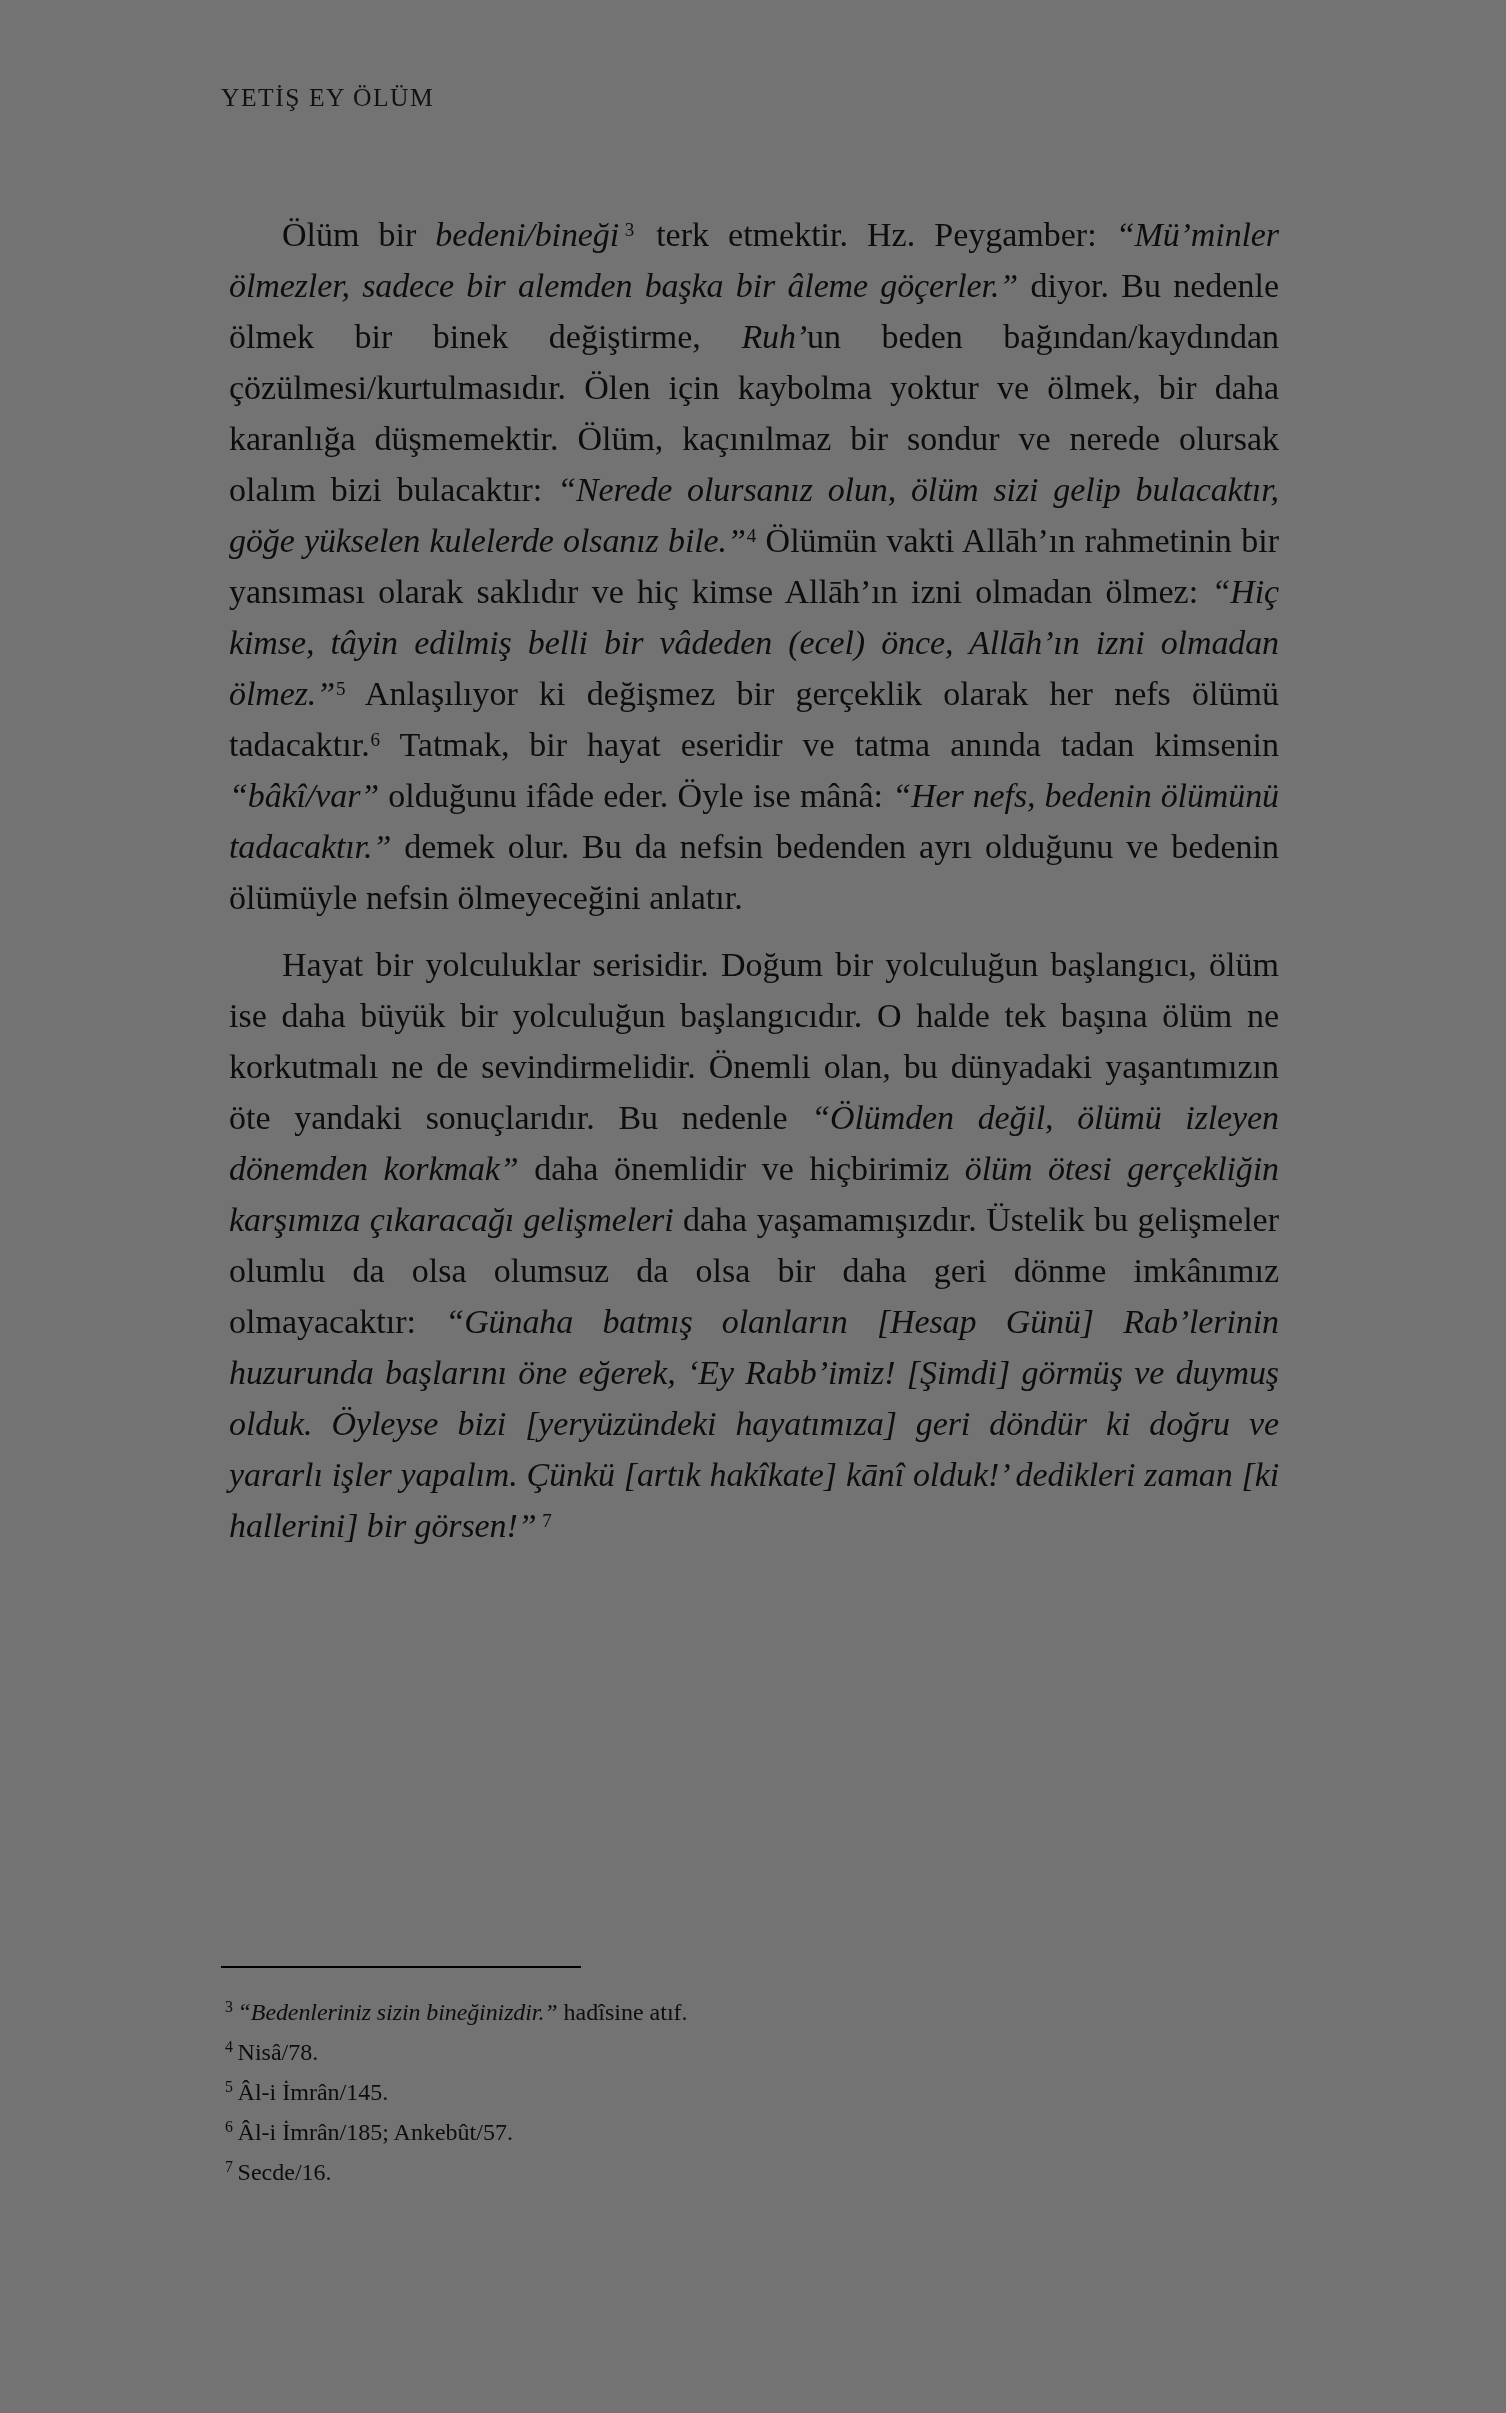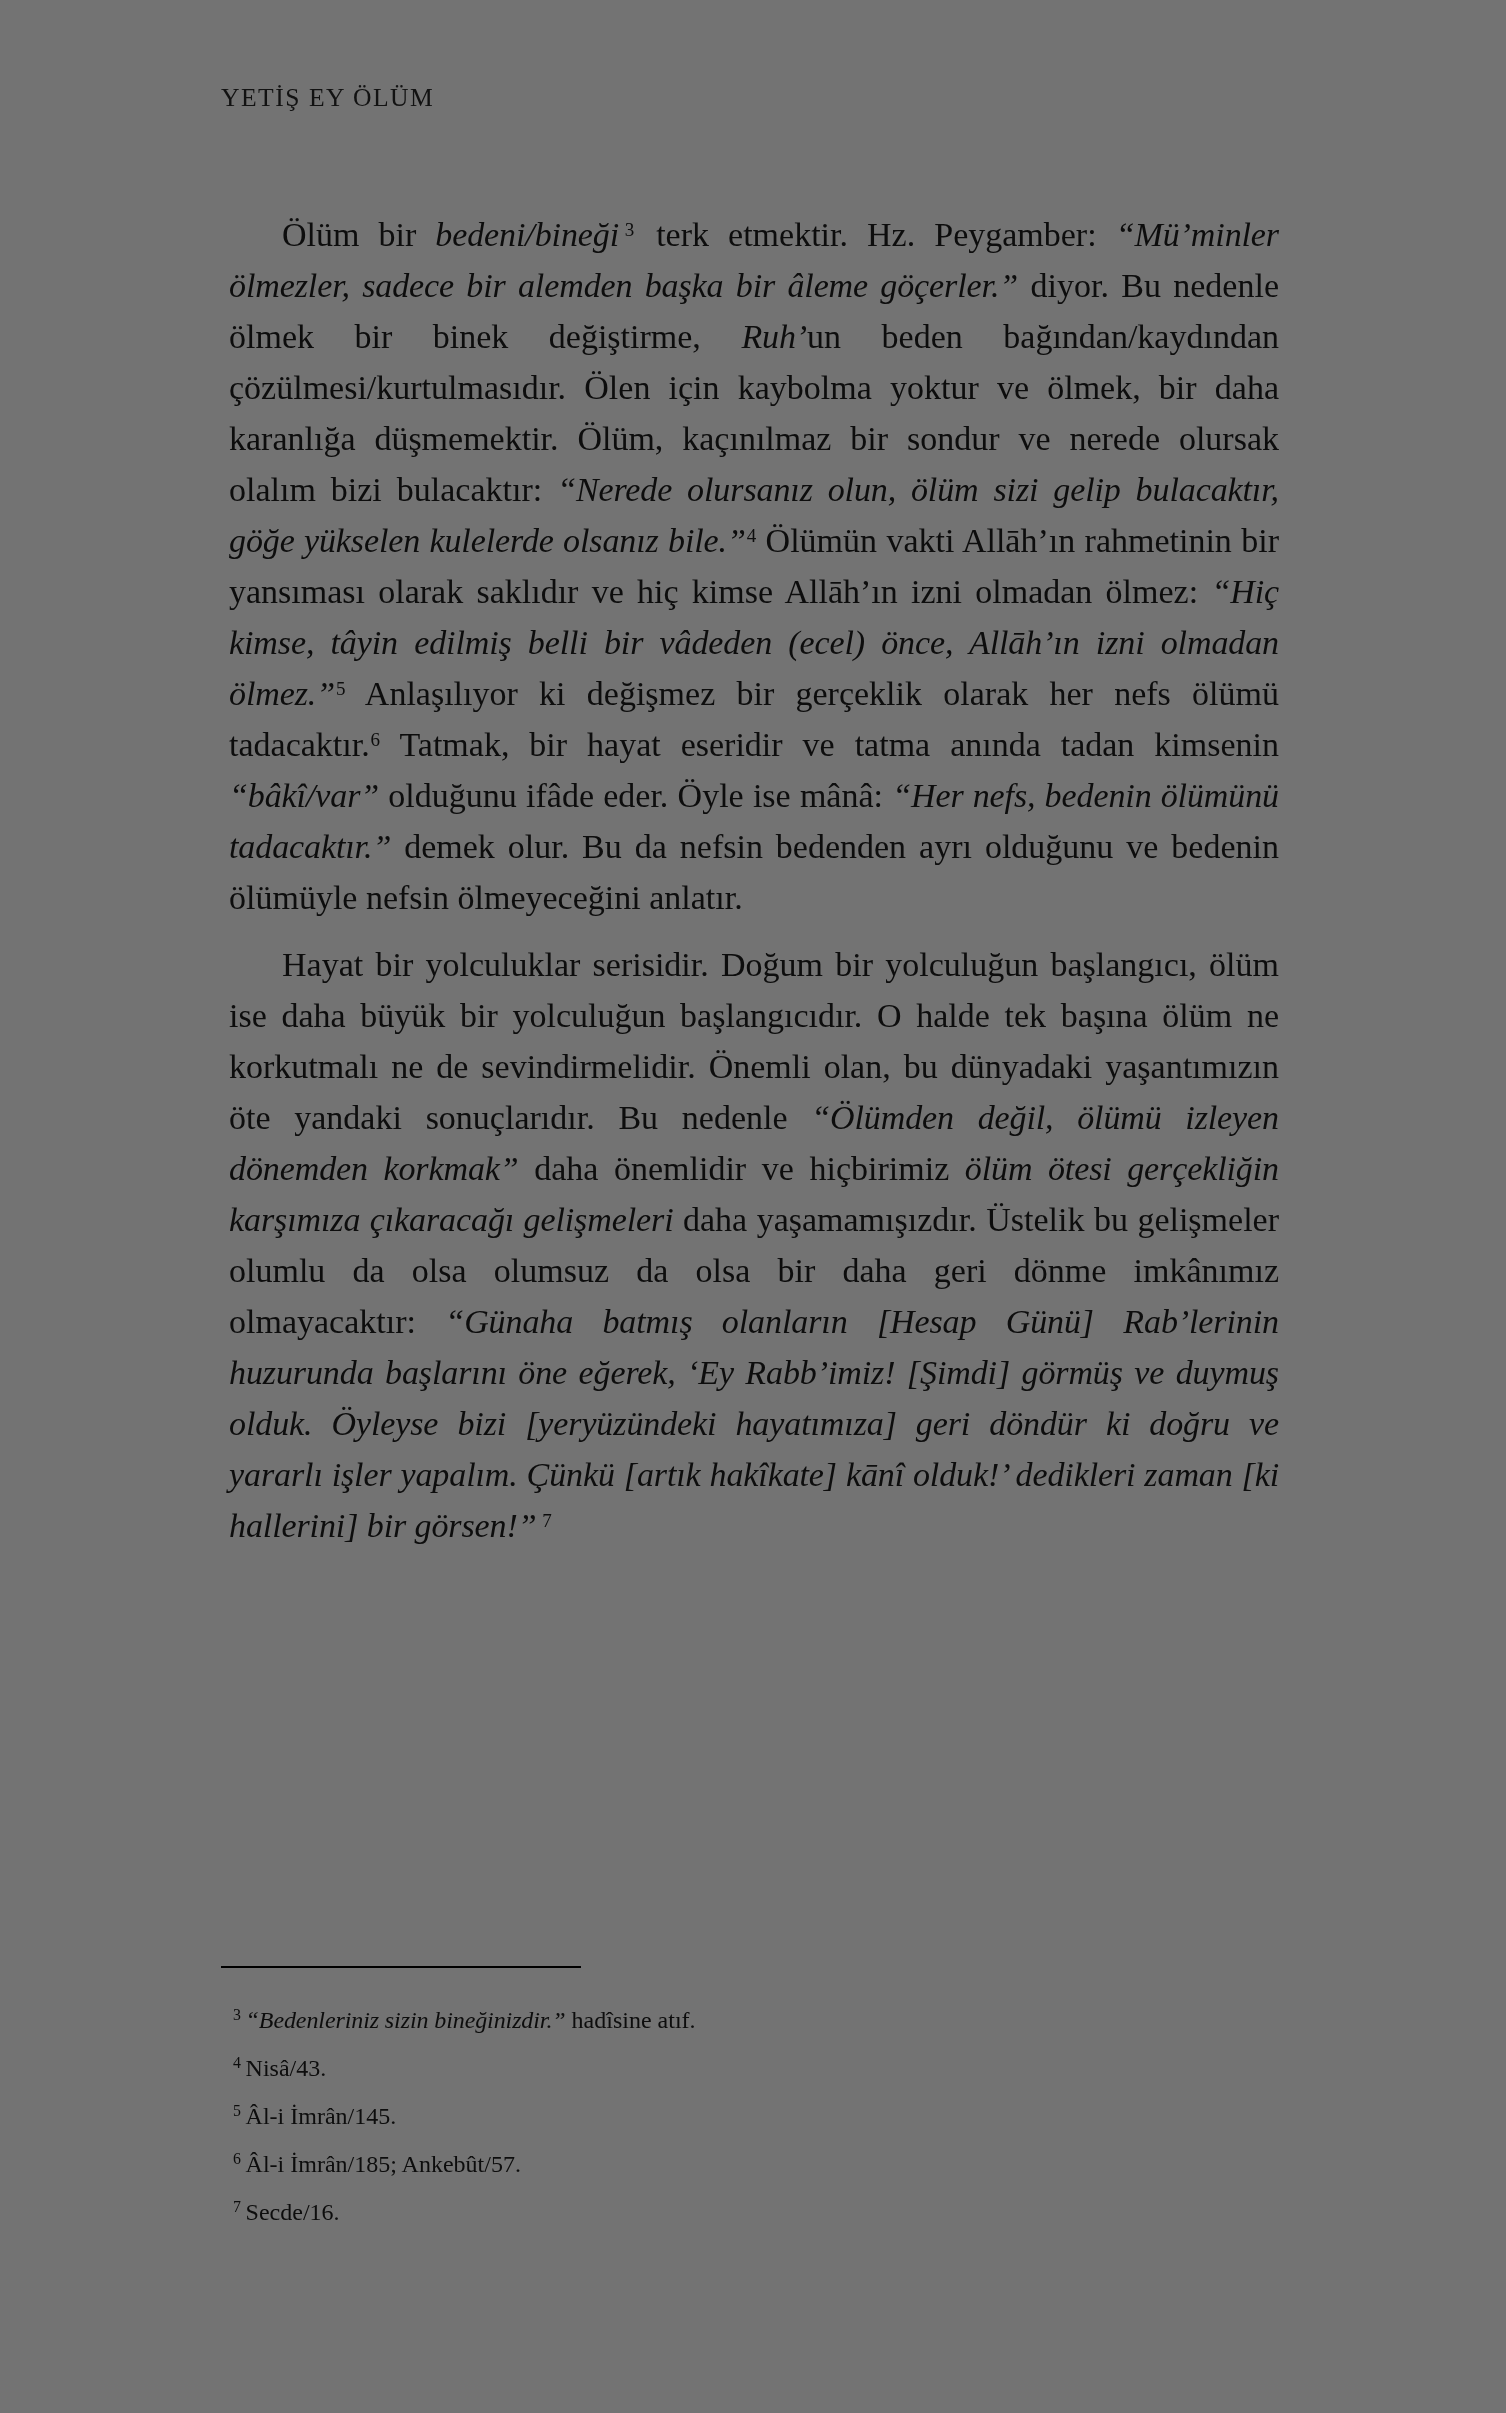--- a/index.html
+++ b/index.html
@@ -95,21 +95,21 @@
     position: absolute;
     left: 221px;
     top: 1990px;
     width: 1066px;
     font-size: 24px;
     line-height: 36px;
     color: #0d0d0d;
   }
 
   .footnotes .fn-line {
-    margin: 12px;
+    margin: 4px;
     white-space: nowrap;
   }
 
   .footnotes .fn-num {
     font-size: 0.66em;
     vertical-align: 0.52em;
     line-height: 0;
     padding-right: 4.7px;
   }
 </style>
@@ -122,20 +122,20 @@
 
   <div class="column">
     <p class="body"><span>Ölüm bir </span><i>bedeni/bineği</i><sup class="fn-sp">3</sup><span> terk etmektir. Hz. Peygamber: </span><i>“Mü’minler ölmezler, sadece bir alemden başka bir âleme göçerler.”</i><span> diyor. Bu nedenle ölmek bir binek değiştirme, </span><i>Ruh’</i><span>un beden bağından/kaydından çözülmesi/kurtulmasıdır. Ölen için kaybolma yoktur ve ölmek, bir daha karanlığa düşmemektir. Ölüm, kaçınılmaz bir sondur ve nerede olursak olalım bizi bulacaktır: </span><i>“Nerede olursanız olun, ölüm sizi gelip bulacaktır, göğe yükselen kulelerde olsanız bile.”</i><sup class="fn">4</sup><span> Ölümün vakti Allāh’ın rahmetinin bir yansıması olarak saklıdır ve hiç kimse Allāh’ın izni olmadan ölmez: </span><i>“Hiç kimse, tâyin edilmiş belli bir vâdeden (ecel) önce, Allāh’ın izni olmadan ölmez.”</i><sup class="fn">5</sup><span> Anlaşılıyor ki değişmez bir gerçeklik olarak her nefs ölümü tadacaktır.</span><sup class="fn">6</sup><span> Tatmak, bir hayat eseridir ve tatma anında tadan kimsenin </span><i>“bâkî/var”</i><span> olduğunu ifâde eder. Öyle ise mânâ: </span><i>“Her nefs, bedenin ölümünü tadacaktır.”</i><span> demek olur. Bu da nefsin bedenden ayrı olduğunu ve bedenin ölümüyle nefsin ölmeyeceğini anlatır.</span></p>
     <p class="body"><span>Hayat bir yolculuklar serisidir. Doğum bir yolculuğun başlangıcı, ölüm ise daha büyük bir yolculuğun başlangıcıdır. O halde tek başına ölüm ne korkutmalı ne de sevindirmelidir. Önemli olan, bu dünyadaki yaşantımızın öte yandaki sonuçlarıdır. Bu nedenle </span><i>“Ölümden değil, ölümü izleyen dönemden korkmak”</i><span> daha önemlidir ve hiçbirimiz </span><i>ölüm ötesi gerçekliğin karşımıza çıkaracağı gelişmeleri</i><span> daha yaşamamışızdır. Üstelik bu gelişmeler olumlu da olsa olumsuz da olsa bir daha geri dönme imkânımız olmayacaktır: </span><i>“Günaha batmış olanların [Hesap Günü] Rab’lerinin huzurunda başlarını öne eğerek, ‘Ey Rabb’imiz! [Şimdi] görmüş ve duymuş olduk. Öyleyse bizi [yeryüzündeki hayatımıza] geri döndür ki doğru ve yararlı işler yapalım. Çünkü [artık hakîkate] kānî olduk!’ dedikleri zaman [ki hallerini] bir görsen!”</i><sup class="fn-sp">7</sup></p>
   </div>
 
   <div class="footnote-rule"></div>
 
   <div class="footnotes">
       <p class="fn-line"><span class="fn-num">3</span><i>“Bedenleriniz sizin bineğinizdir.”</i><span> hadîsine atıf.</span></p>
-      <p class="fn-line"><span class="fn-num">4</span><span>Nisâ/43.</span></p>
+      <p class="fn-line"><span class="fn-num">4</span><span>Nisâ/78.</span></p>
       <p class="fn-line"><span class="fn-num">5</span><span>Âl-i İmrân/145.</span></p>
       <p class="fn-line"><span class="fn-num">6</span><span>Âl-i İmrân/185; Ankebût/57.</span></p>
       <p class="fn-line"><span class="fn-num">7</span><span>Secde/16.</span></p>
     </div>
 
 </div>
 
 
 </body></html>

